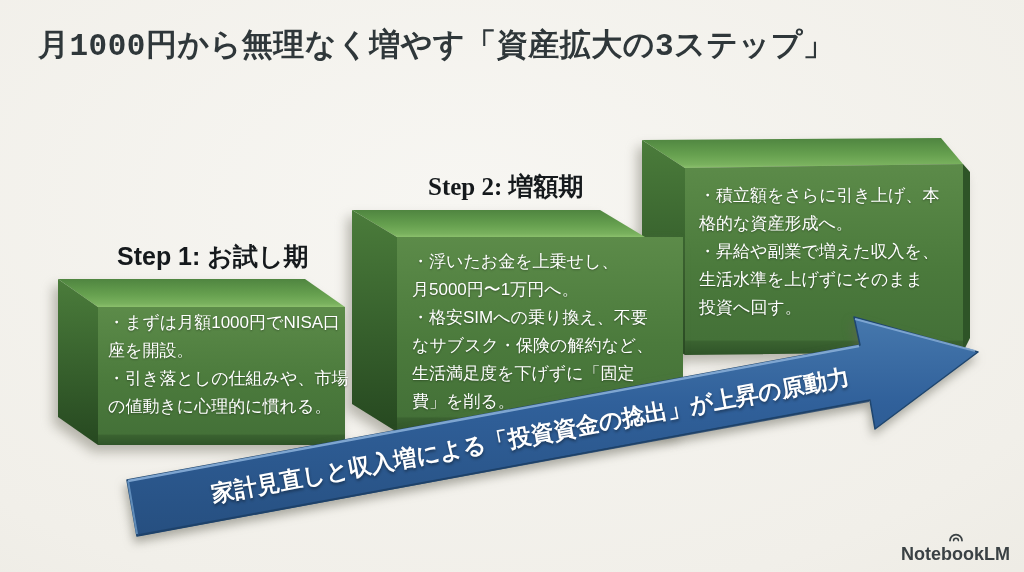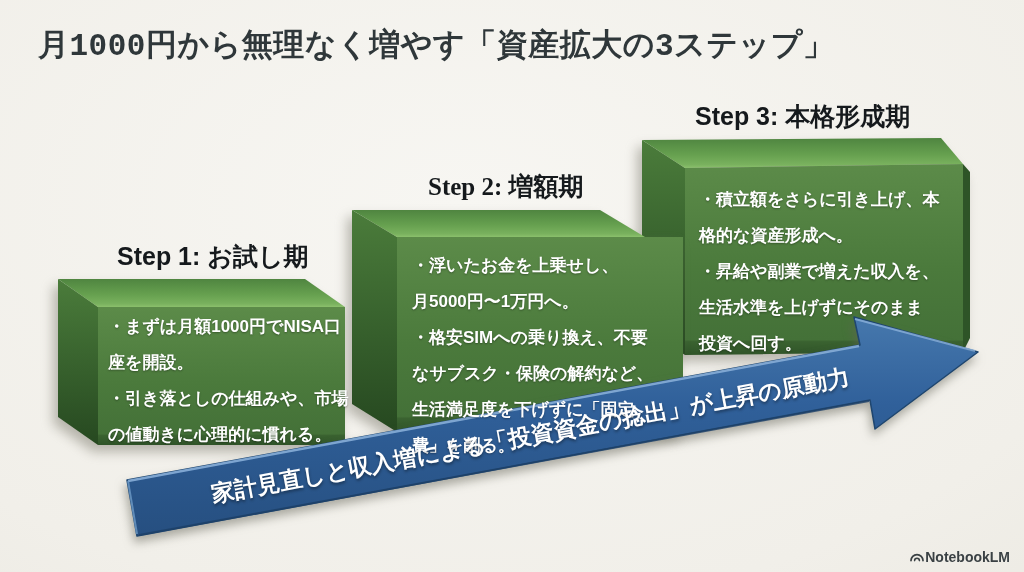--- a/index.html
+++ b/index.html
@@ -16,36 +16,36 @@
     font-size:31px;font-weight:bold;color:var(--title_text,#2f373a);
     letter-spacing:.5px;white-space:nowrap;font-family:Liberation Mono, monospace;
   }
   .step-label{
     position:absolute;font-size:25px;font-weight:bold;color:#15191c;white-space:nowrap;
   }
   .lbl-1{left:117px;top:240px;}
   .lbl-2{left:428px;top:170px;font-family:Liberation Serif, serif;}
   .lbl-3{left:695px;top:100px;}
   .step-body{
-    position:absolute;width:268px;font-size:17px;line-height:36px;font-weight:700;
+    position:absolute;width:268px;font-size:17px;line-height:28px;font-weight:400;
     color:var(--body_text,#ffffff);white-space:pre-line;
     text-shadow:0 1px 2px rgba(0,0,0,.35);
   }
   .body-1{left:108px;top:309px;}
   .body-2{left:412px;top:248px;}
   .body-3{left:699px;top:182px;}
   .arrow-caption{
     position:absolute;left:196px;top:476px;width:680px;height:42px;line-height:42px;
     transform:rotate(-10.45deg);transform-origin:0 50%;
     font-size:23px;font-weight:bold;color:#ffffff;text-align:center;white-space:nowrap;
     text-shadow:0 2px 3px rgba(0,0,0,.4);
   }
   .watermark{
     position:absolute;right:14px;bottom:7px;display:flex;align-items:center;
-    color:#3a4144;font-size:14px;font-weight:600;
+    color:#3a4144;font-size:18px;font-weight:600;flex-direction:column;
   }
   .watermark svg{display:block;}
 </style>
 </head>
 <body>
 
 <div id="stage">
 
   <svg id="shapes" width="1024" height="572" viewBox="0 0 1024 572">
     <defs>
@@ -99,21 +99,20 @@
       <polyline points="855,319 975,351" fill="none" stroke="#87aed8" stroke-width="2" opacity=".85"></polyline>
       <polyline points="128,481 137,534" fill="none" stroke="#6f9cc9" stroke-width="2" opacity=".8"></polyline>
       <polyline points="139,535 869,401" fill="none" stroke="#1d4068" stroke-width="2" opacity=".8"></polyline>
     </g>
   </svg>
 
   <div class="page-title">月1000円から無理なく増やす「資産拡大の3ステップ」</div>
 
   <div class="step-label lbl-1">Step 1: お試し期</div>
   <div class="step-label lbl-2">Step 2: 増額期</div>
-  <div class="step-label lbl-3">Step 3: 本格形成期</div>
 
   <div class="step-body body-1">・まずは月額1000円でNISA口
 座を開設。
 ・引き落としの仕組みや、市場
 の値動きに心理的に慣れる。</div>
   <div class="step-body body-2">・浮いたお金を上乗せし、
 月5000円〜1万円へ。
 ・格安SIMへの乗り換え、不要
 なサブスク・保険の解約など、
 生活満足度を下げずに「固定

